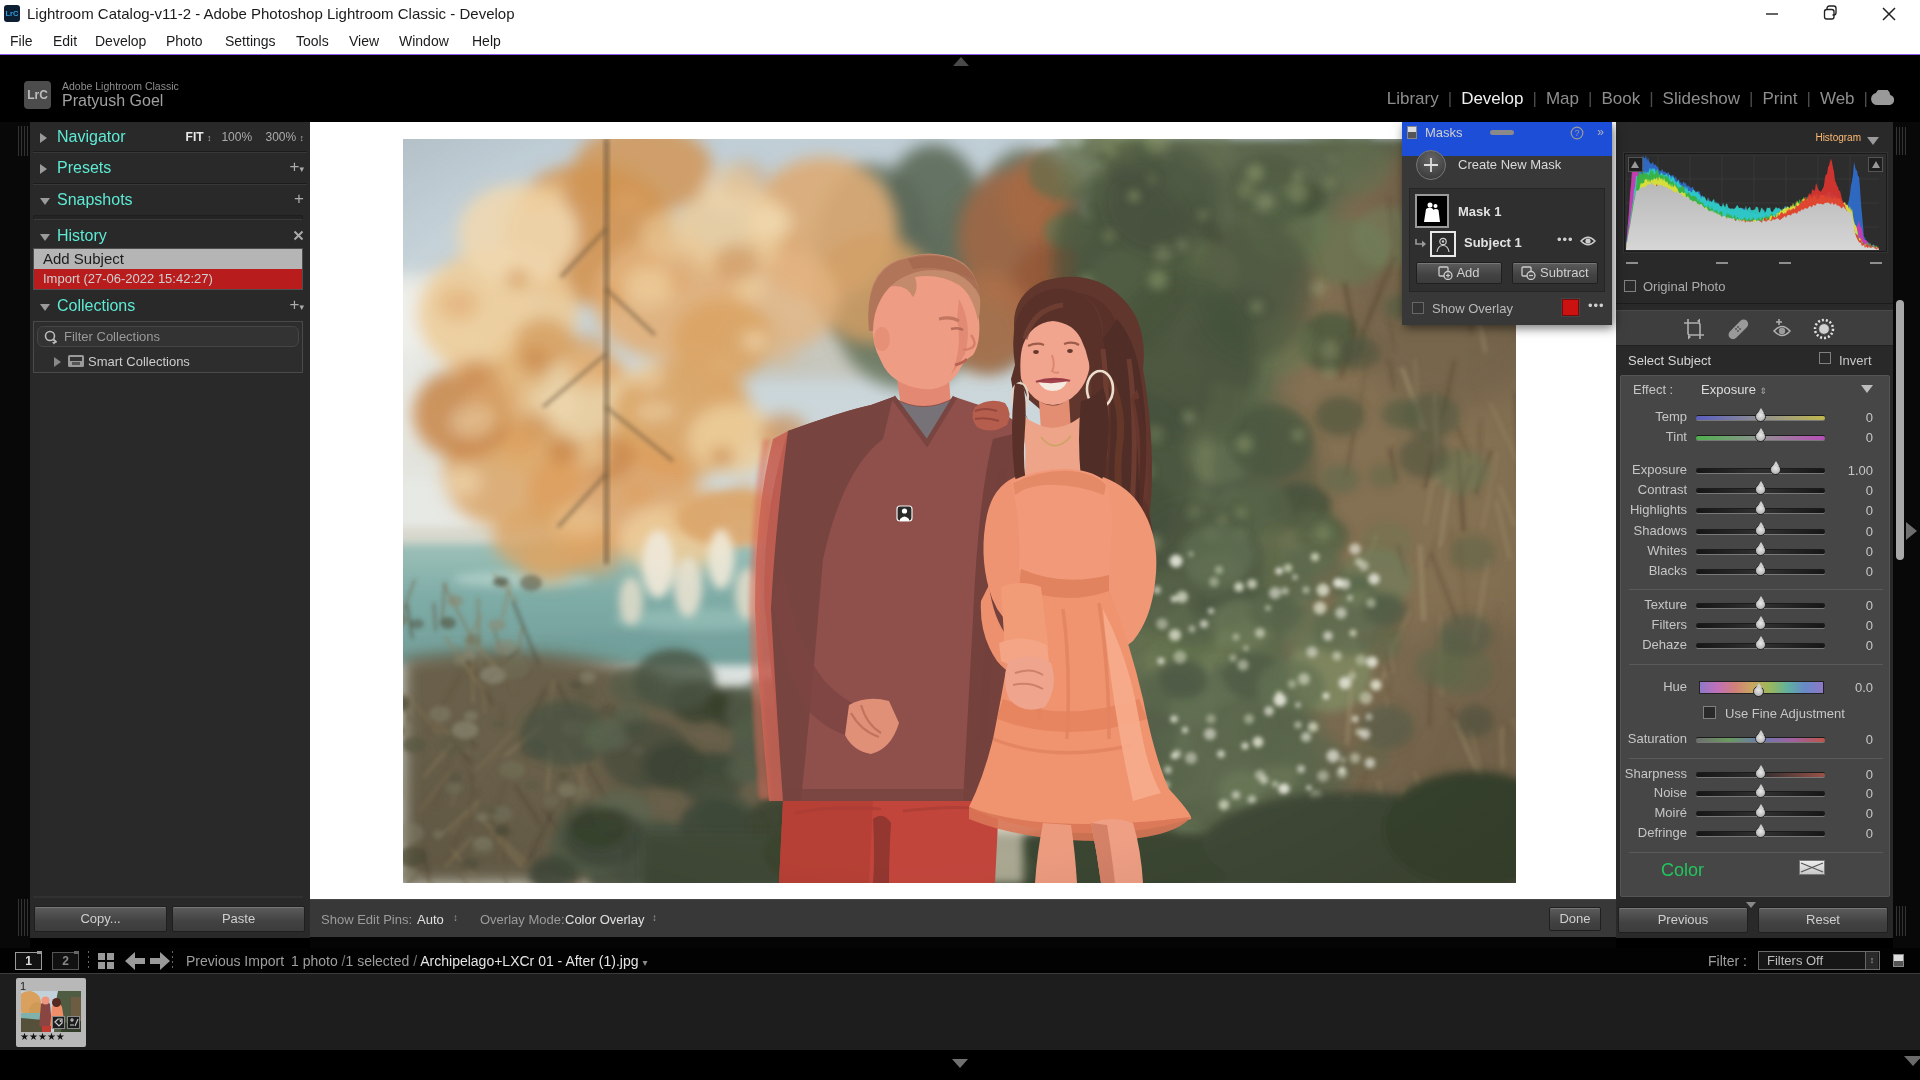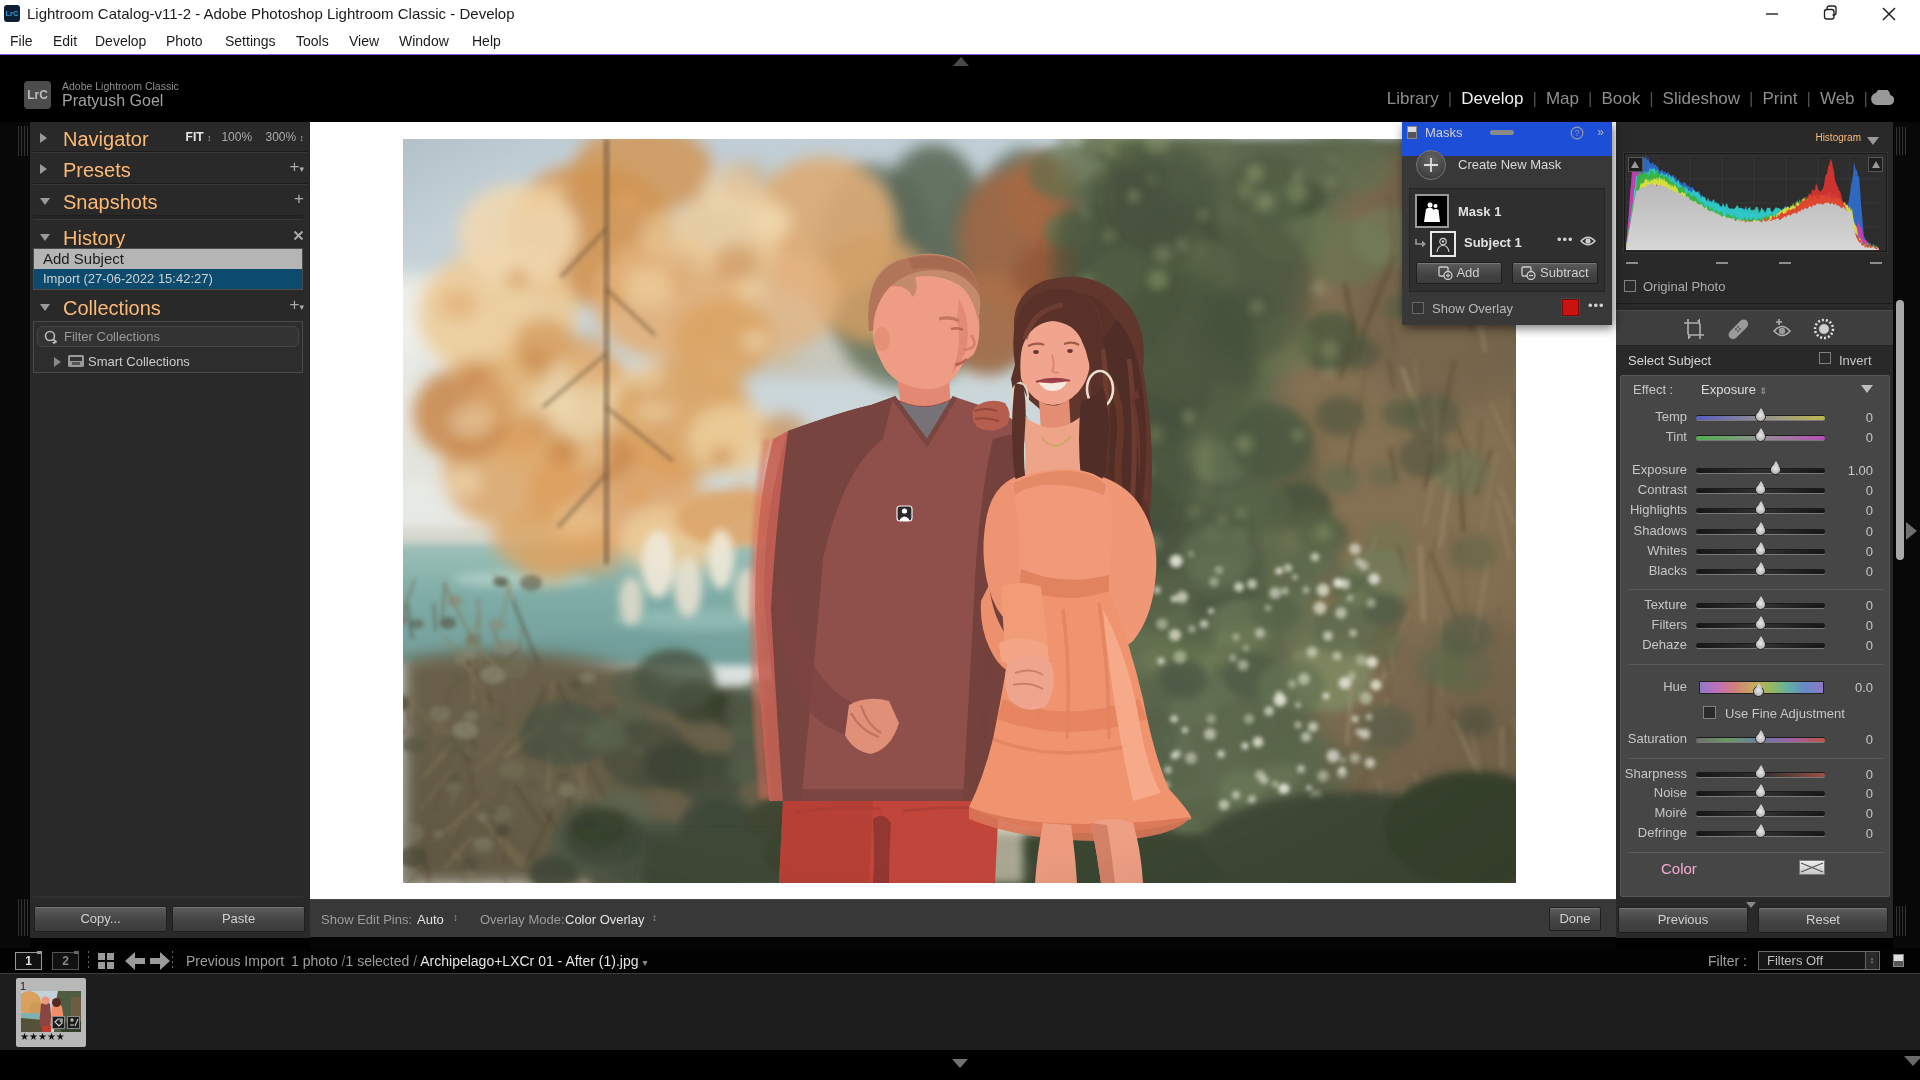--- a/index.html
+++ b/index.html
@@ -19,21 +19,21 @@
 #modules span { margin:0 7px; }
 #modules .sep { color:#4d4d4d; margin:0 2px; }
 #modules .active { color:#f0f0f0; }
 #leftgutter { left:0; top:122px; width:30px; height:826px; background:#080808; }
 #leftpanel { left:30px; top:122px; width:280px; height:816px; background:#292929; }
 .lp-inner { position:absolute; left:0px; width:280px; }
 .sechead { position:relative; height:31px; }
 .sechead .tri { position:absolute; left:10px; top:11px; }
 .tri-r { width:0; height:0; border-top:5px solid transparent; border-bottom:5px solid transparent; border-left:7px solid #9a9a9a; }
 .tri-d { width:0; height:0; border-left:5px solid transparent; border-right:5px solid transparent; border-top:7px solid #9a9a9a; }
-.sechead .name { position:absolute; left:33px; top:6px; font-size:20px; color:#fdba74; }
+.sechead .name { position:absolute; left:27px; top:6px; font-size:16px; color:#5eead4; }
 .sechead .right { position:absolute; right:6px; top:6px; font-size:12px; color:#ababab; }
 .secdiv { height:2px; border-top:1px solid #1c1c1c; border-bottom:1px solid #383838; }
 .grip { position:absolute; width:10px; background-image:repeating-linear-gradient(90deg,#333 0 1px,#0a0a0a 1px 3px); }
 .lrbtn { position:absolute; height:26px; background:linear-gradient(#5c5c5c,#424242 60%,#3c3c3c); border:1px solid #1f1f1f; border-radius:2px; color:#cfcfcf; font-size:13px; text-align:center; line-height:24px; box-shadow:inset 0 1px 0 #777; }
 #mainarea { left:310px; top:122px; width:1306px; height:777px; background:#ffffff; }
 #photo { left:403px; top:139px; width:1113px; height:744px; background:#b9c7cd; overflow:hidden; }
 #toolbar { left:310px; top:899px; width:1306px; height:38px; background:#383838; border-top:1px solid #484848; font-size:13px; color:#9b9b9b; }
 #toolbar .lab { position:absolute; top:12px; }
 #toolbar .val { color:#e0e0e0; }
 #blackmid { left:310px; top:937px; width:1306px; height:11px; background:#050505; }
@@ -112,21 +112,21 @@
       <div style="position:absolute;top:93px;left:3px;width:270px;height:5px;border:1px solid #1e1e1e;background:#242424;border-bottom-color:#3a3a3a"></div>
       <div class="sechead" style="position:absolute;top:99px;width:280px">
           <span class="tri tri-d" style="top:13px"></span>
           <span class="name">History</span>
         <svg class="right" style="top:9px" width="11" height="11">
             <path d="M1.5 1.5 L9.5 9.5 M9.5 1.5 L1.5 9.5" stroke="#aaa" stroke-width="2"></path>
           </svg>
         </div>
       <div style="position:absolute;top:126px;left:3px;width:270px;border:1px solid #4e4e4e">
         <div style="height:20px;background:#b5b5b5;color:#1c1c1c;font-size:15px;line-height:20px;padding-left:9px">Add Subject</div>
-        <div style="height:20px;background:#0c4a6e;color:#d0d0d0;font-size:13px;line-height:20px;padding-left:9px">Import (27-06-2022 15:42:27)</div>
+        <div style="height:20px;background:#b91c1c;color:#d0d0d0;font-size:13px;line-height:20px;padding-left:9px">Import (27-06-2022 15:42:27)</div>
       </div>
       <div class="sechead" style="position:absolute;top:169px;width:280px">
           <span class="tri tri-d" style="top:13px"></span>
           <span class="name">Collections</span>
           <span class="right" style="font-size:17px;top:4px">+<span style="font-size:9px">▾</span></span>
         </div>
       <div style="position:absolute;top:199px;left:3px;width:270px;height:52px;border:1px solid #4a4a4a;background:#2d2d2d">
         <div style="position:absolute;left:3px;top:4px;width:262px;height:21px;background:#333;border:1px solid #454545;border-radius:6px;color:#9a9a9a;font-size:13px;line-height:19px;padding-left:26px">
           <svg style="position:absolute;left:5px;top:2px" width="16" height="16">
               <circle cx="7" cy="7" r="4.5" fill="none" stroke="#bbb" stroke-width="1.6"></circle>
@@ -1155,21 +1155,21 @@
 <div class="sl-val" style="top:450px">0</div>
 <div style="position:absolute;left:8px;top:213px;width:254px;height:1px;background:#5a5a5a"></div>
 <div style="position:absolute;left:8px;top:288px;width:254px;height:1px;background:#5a5a5a"></div>
 <div style="position:absolute;left:8px;top:382px;width:254px;height:1px;background:#5a5a5a"></div>
 <div style="position:absolute;left:8px;top:476px;width:254px;height:1px;background:#5a5a5a"></div>
 <div style="position:absolute;left:12px;top:6px;font-size:13px;color:#c6c6c6">Effect :</div>
 <div style="position:absolute;left:80px;top:6px;font-size:13px;color:#dcdcdc">Exposure <span style="font-size:9px;color:#aaa">⇕</span></div>
 <div style="position:absolute;left:240px;top:9px;width:0;height:0;border-left:6px solid transparent;border-right:6px solid transparent;border-top:8px solid #bcbcbc"></div>
 <div class="ck" style="left:82px;top:330px;width:13px;height:13px"></div>
 <div style="position:absolute;left:104px;top:330px;font-size:13px;color:#c6c6c6">Use Fine Adjustment</div>
-<div style="position:absolute;left:40px;top:484px;font-size:15px;color:#f9a8d4">Color</div>
+<div style="position:absolute;left:40px;top:484px;font-size:18px;color:#22c55e">Color</div>
 <div style="position:absolute;left:178px;top:484px;width:26px;height:15px;background:linear-gradient(#ededed,#c8c8c8);border:1px solid #777"></div>
 <svg style="position:absolute;left:178px;top:484px" width="26" height="15">
           <path d="M2 3 L24 12 M24 3 L2 12" stroke="#555" stroke-width="1.3"></path>
         </svg>
       </div>
     <div style="position:absolute;left:130px;top:780px;width:0;height:0;border-left:5px solid transparent;border-right:5px solid transparent;border-top:6px solid #888"></div>
     <div class="lrbtn" style="left:2px;top:785px;width:130px">Previous</div>
     <div class="lrbtn" style="left:142px;top:785px;width:130px">Reset</div>
   </div>
   <div id="masks" class="abs">

